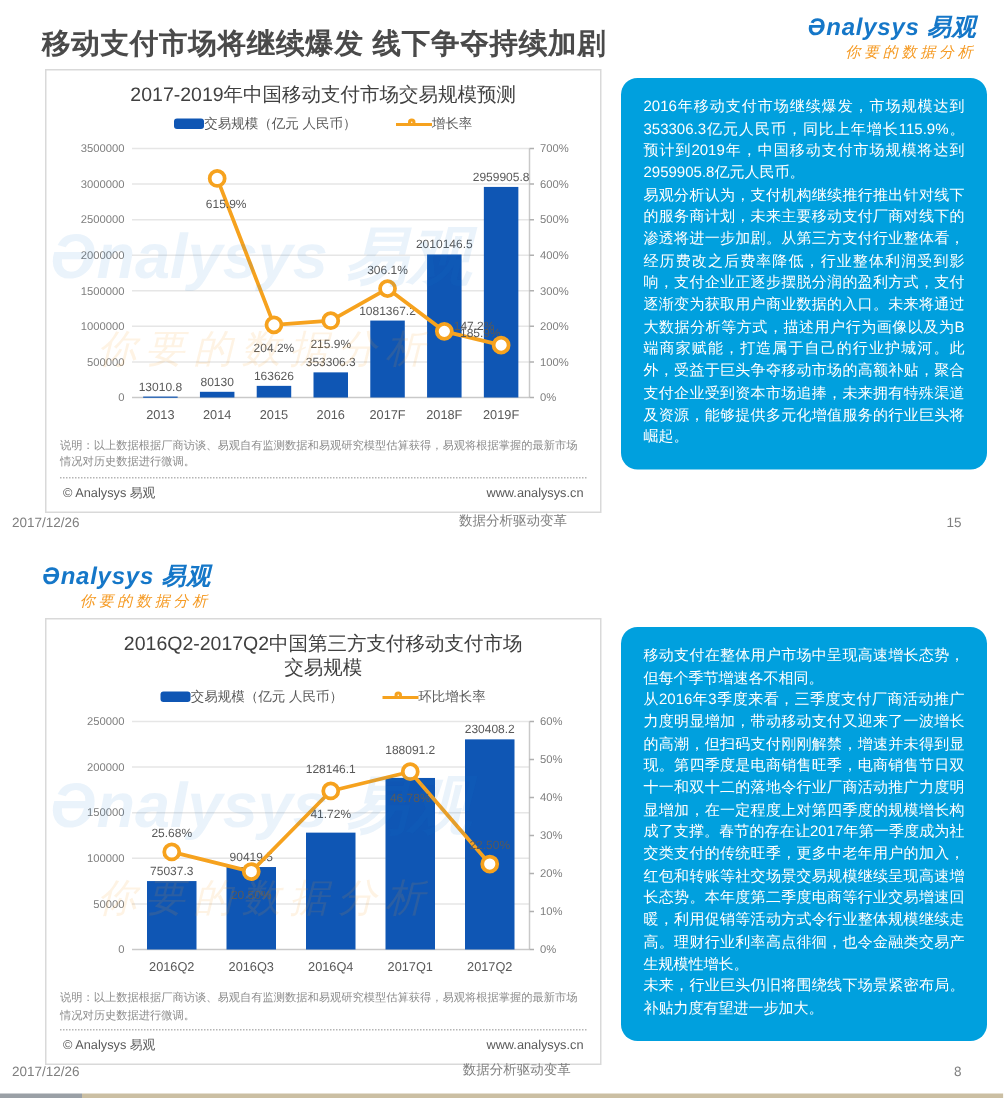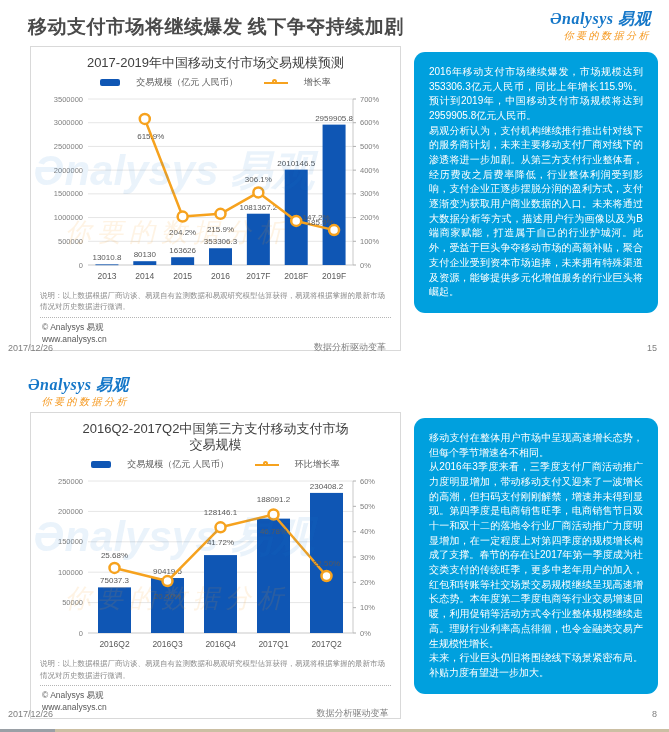--- a/index.html
+++ b/index.html
@@ -2,48 +2,48 @@
 <html><head>
 <meta charset="utf-8">
 <style>
   * { margin:0; padding:0; box-sizing:border-box; }
   html,body { background:#fff; }
   .page {
     position:relative; width:669px; height:732px; overflow:hidden;
     background:#ffffff; font-family:"Liberation Sans", sans-serif;
   }
   .slide { position:relative; height:366px; }
-  .slide-header { display:flex; justify-content:space-between; align-items:flex-start; padding:10px 14px 0 28px;font-family:Liberation Serif, serif; }
+  .slide-header { display:flex; justify-content:space-between; align-items:flex-end; padding:10px 14px 0 28px; }
   .slide-title { font-size:19px; font-weight:bold; color:#4a4a4a; letter-spacing:0.5px; padding-top:4px; }
   .logo { text-align:right; padding-right:4px; line-height:1.15; }
   .logo-brand { font-size:16px; font-weight:bold; color:#1577c8; font-style:italic; letter-spacing:0.5px; }
   .logo-tagline { font-size:10px; color:#f59a23; font-style:italic; letter-spacing:2.5px; margin-top:2px; }
   .slide-body { display:flex; align-items:flex-start; padding-left:30px; margin-top:4px; }
   .chart-card {
     position:relative; width:371px; border:1px solid #d9d9d9; background:#fff;
     padding:8px 9px 5px 9px; overflow:hidden;
   }
   .chart-title { text-align:center; font-size:13px; font-weight:normal; color:#404040; line-height:1.25; }
   .legend-row { display:flex; justify-content:center; align-items:center; gap:26px; margin-top:5px; margin-bottom:2px; }
-  .legend-item { display:flex; align-items:center; gap:16px; font-size:9px; color:#595959; }
+  .legend-item { display:flex; align-items:center; gap:0; font-size:9px; color:#595959; }
   .legend-swatch-bar { width:20px; height:7px; background:#0f56b4; border-radius:2px; }
   .legend-swatch-line { position:relative; width:24px; height:8px; }
   .legend-swatch-line .lln { position:absolute; top:3px; left:0; right:0; height:2.5px; background:#f6a21e; }
   .legend-swatch-line .lcr { position:absolute; top:0; left:8px; width:5px; height:5px; border:2px solid #f6a21e; border-radius:50%; background:#fff; }
   .chart-note { font-size:7.5px; color:#8c8c8c; line-height:1.5; margin-top:3px; }
   .chart-sep { border-top:1px dotted #b5b5b5; margin:4px 0 3px 0; }
-  .chart-foot { display:flex; justify-content:space-between; font-size:8.5px; color:#595959; padding:1px 2px;flex-direction:column; }
+  .chart-foot { display:flex; justify-content:space-between; font-size:8.5px; color:#595959; padding:1px 2px; }
   .bubble {
     width:244px; margin-left:13px; margin-top:6px; background:#00a0de; color:#ffffff;
     border-radius:11px; padding:13px 15px; font-size:10px; line-height:1.47; text-align:justify;
   }
   .bubble p + p { margin-top:0; }
   .slide-footer {
     position:absolute; left:0; right:0; bottom:12px; display:flex; align-items:center;
-    font-size:9px; color:#7f7f7f; padding:0 12px 0 8px;
+    font-size:9px; color:#7f7f7f; padding:0 28px 0 8px;
   }
   .slide-footer .f-center { flex:1; text-align:center; }
   .wm { position:absolute; white-space:nowrap; pointer-events:none; font-style:italic; }
   .wm-blue { top:96px; left:2px; font-size:42px; font-weight:bold; color:rgba(27,127,212,0.09); }
   .wm-orange { top:168px; left:34px; font-size:26px; color:rgba(245,154,35,0.12); letter-spacing:6px; }
   .bottom-edge { position:absolute; left:0; right:0; bottom:0; height:3px;
     background:linear-gradient(to right, #9aa0a6 0 55px, #cbbfa3 55px); }
   svg text { font-family:"Liberation Sans", sans-serif; }
 </style>
 </head>

